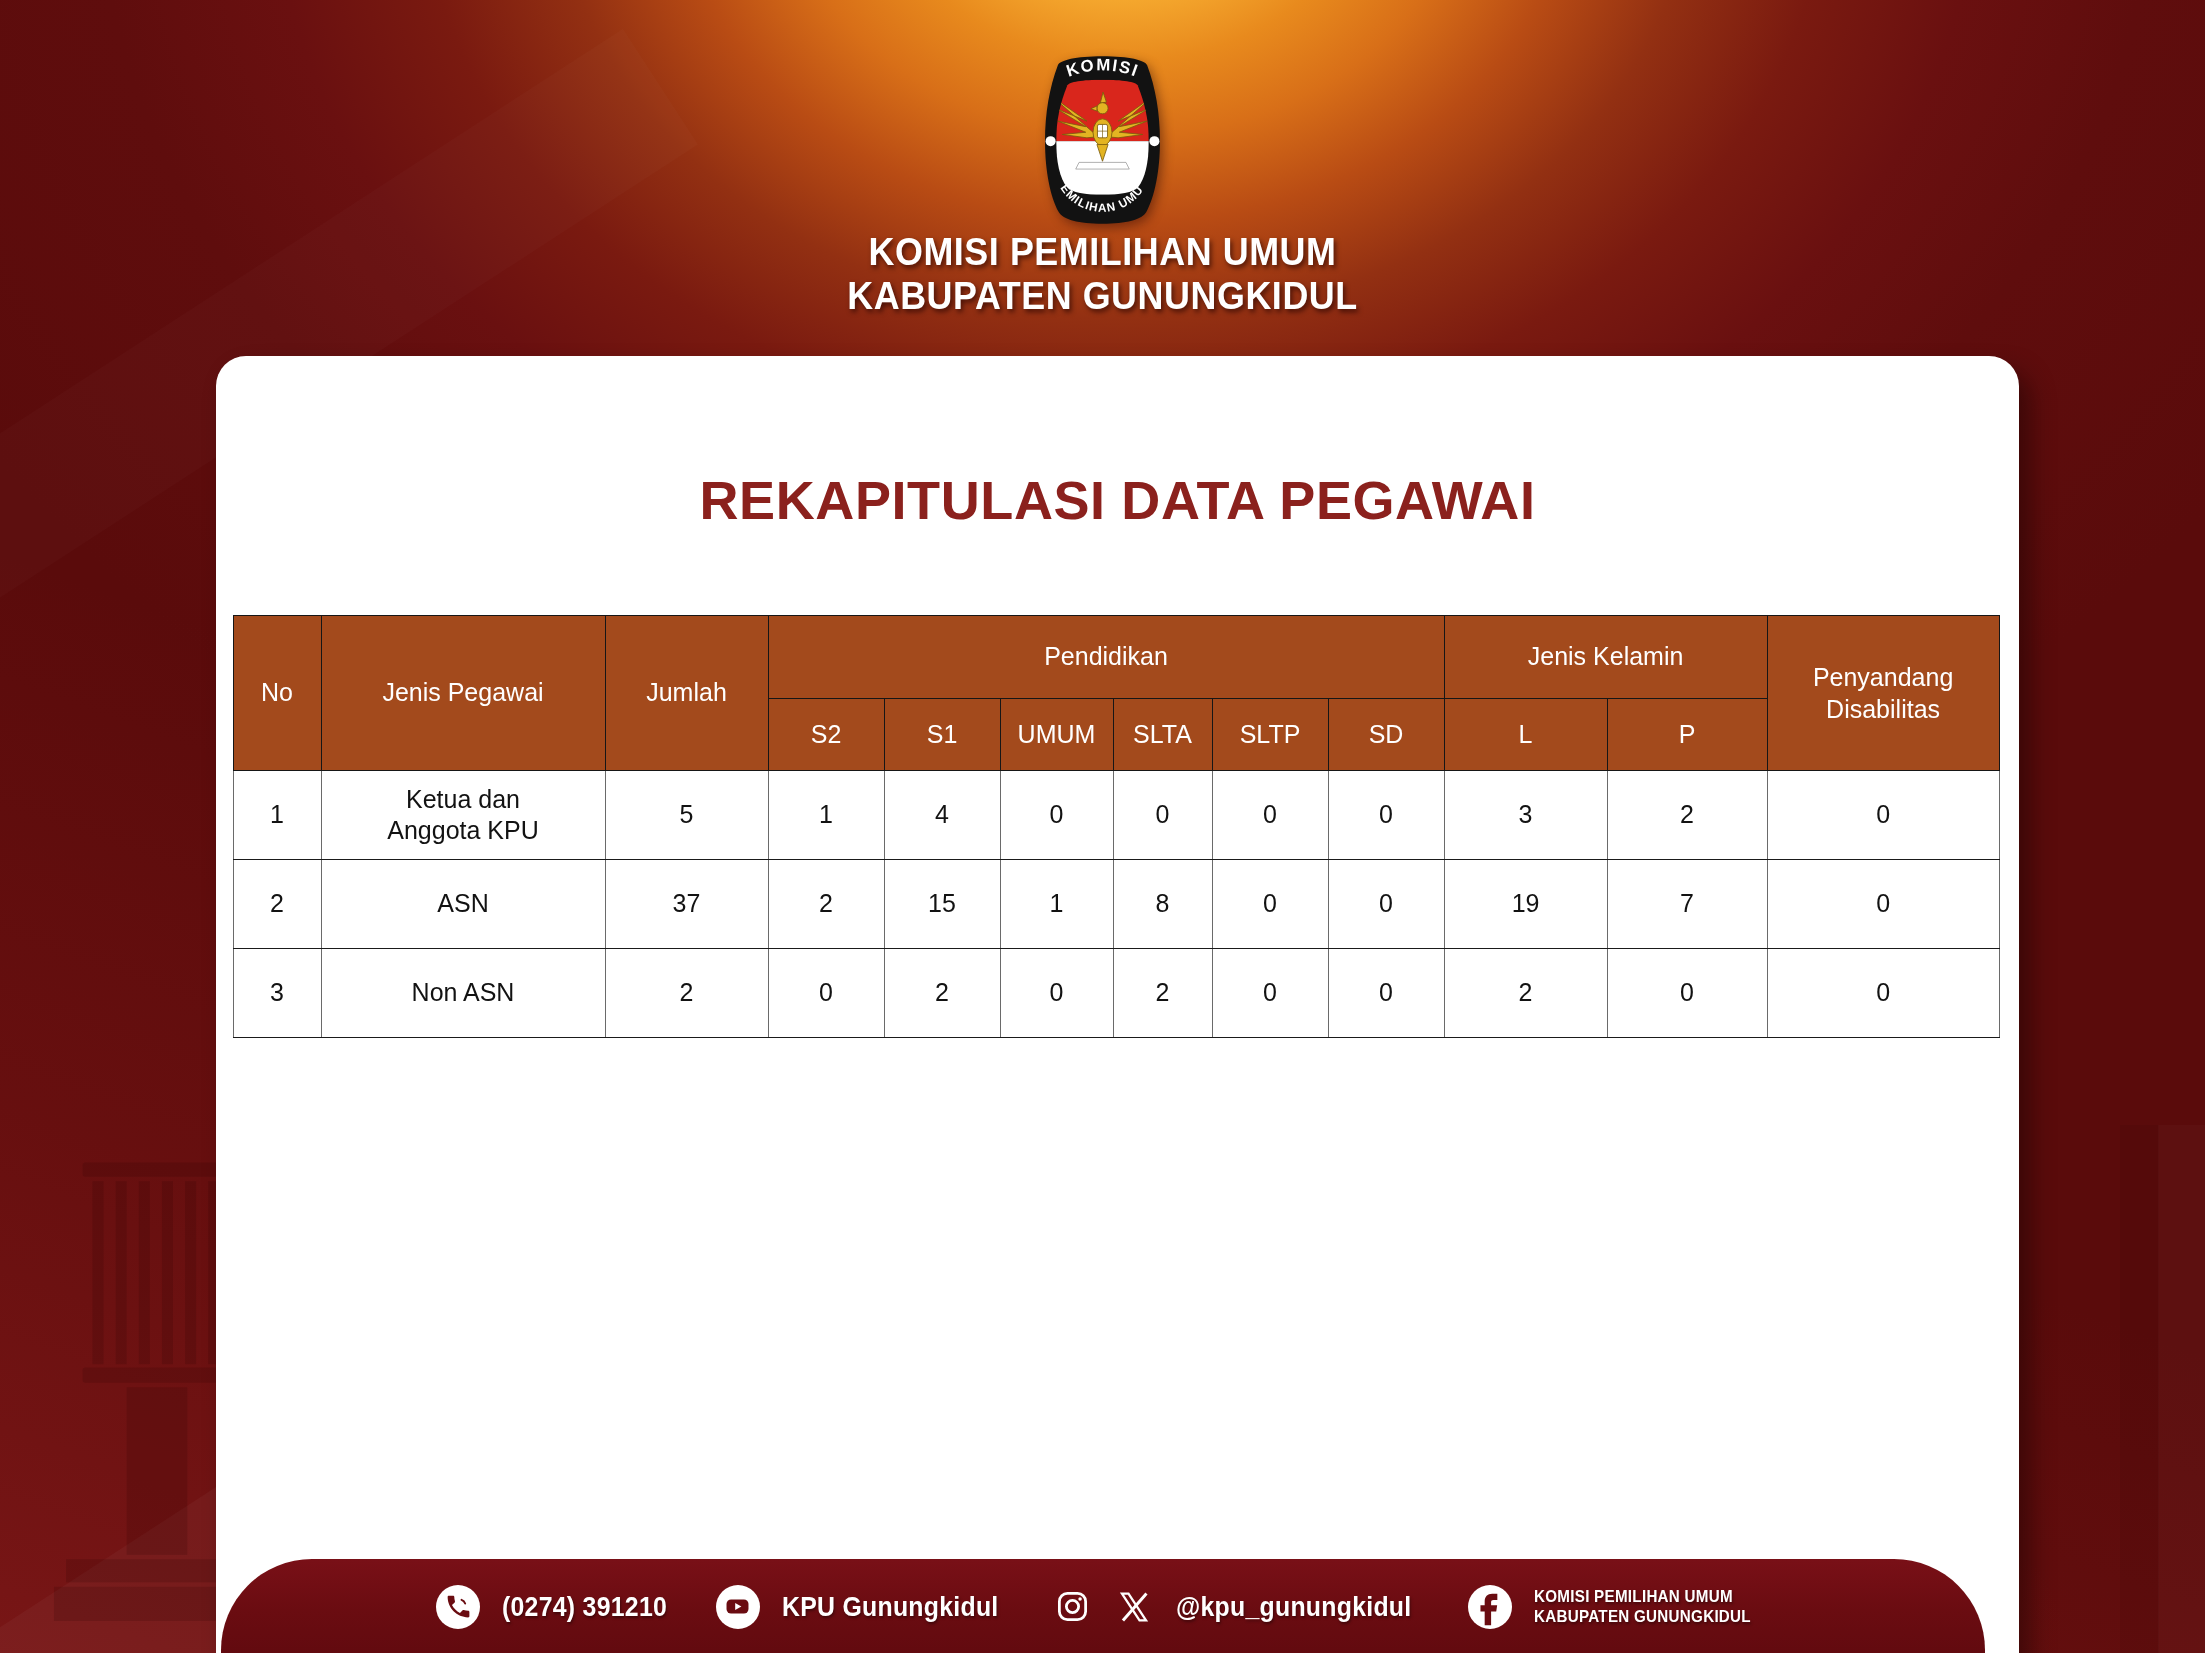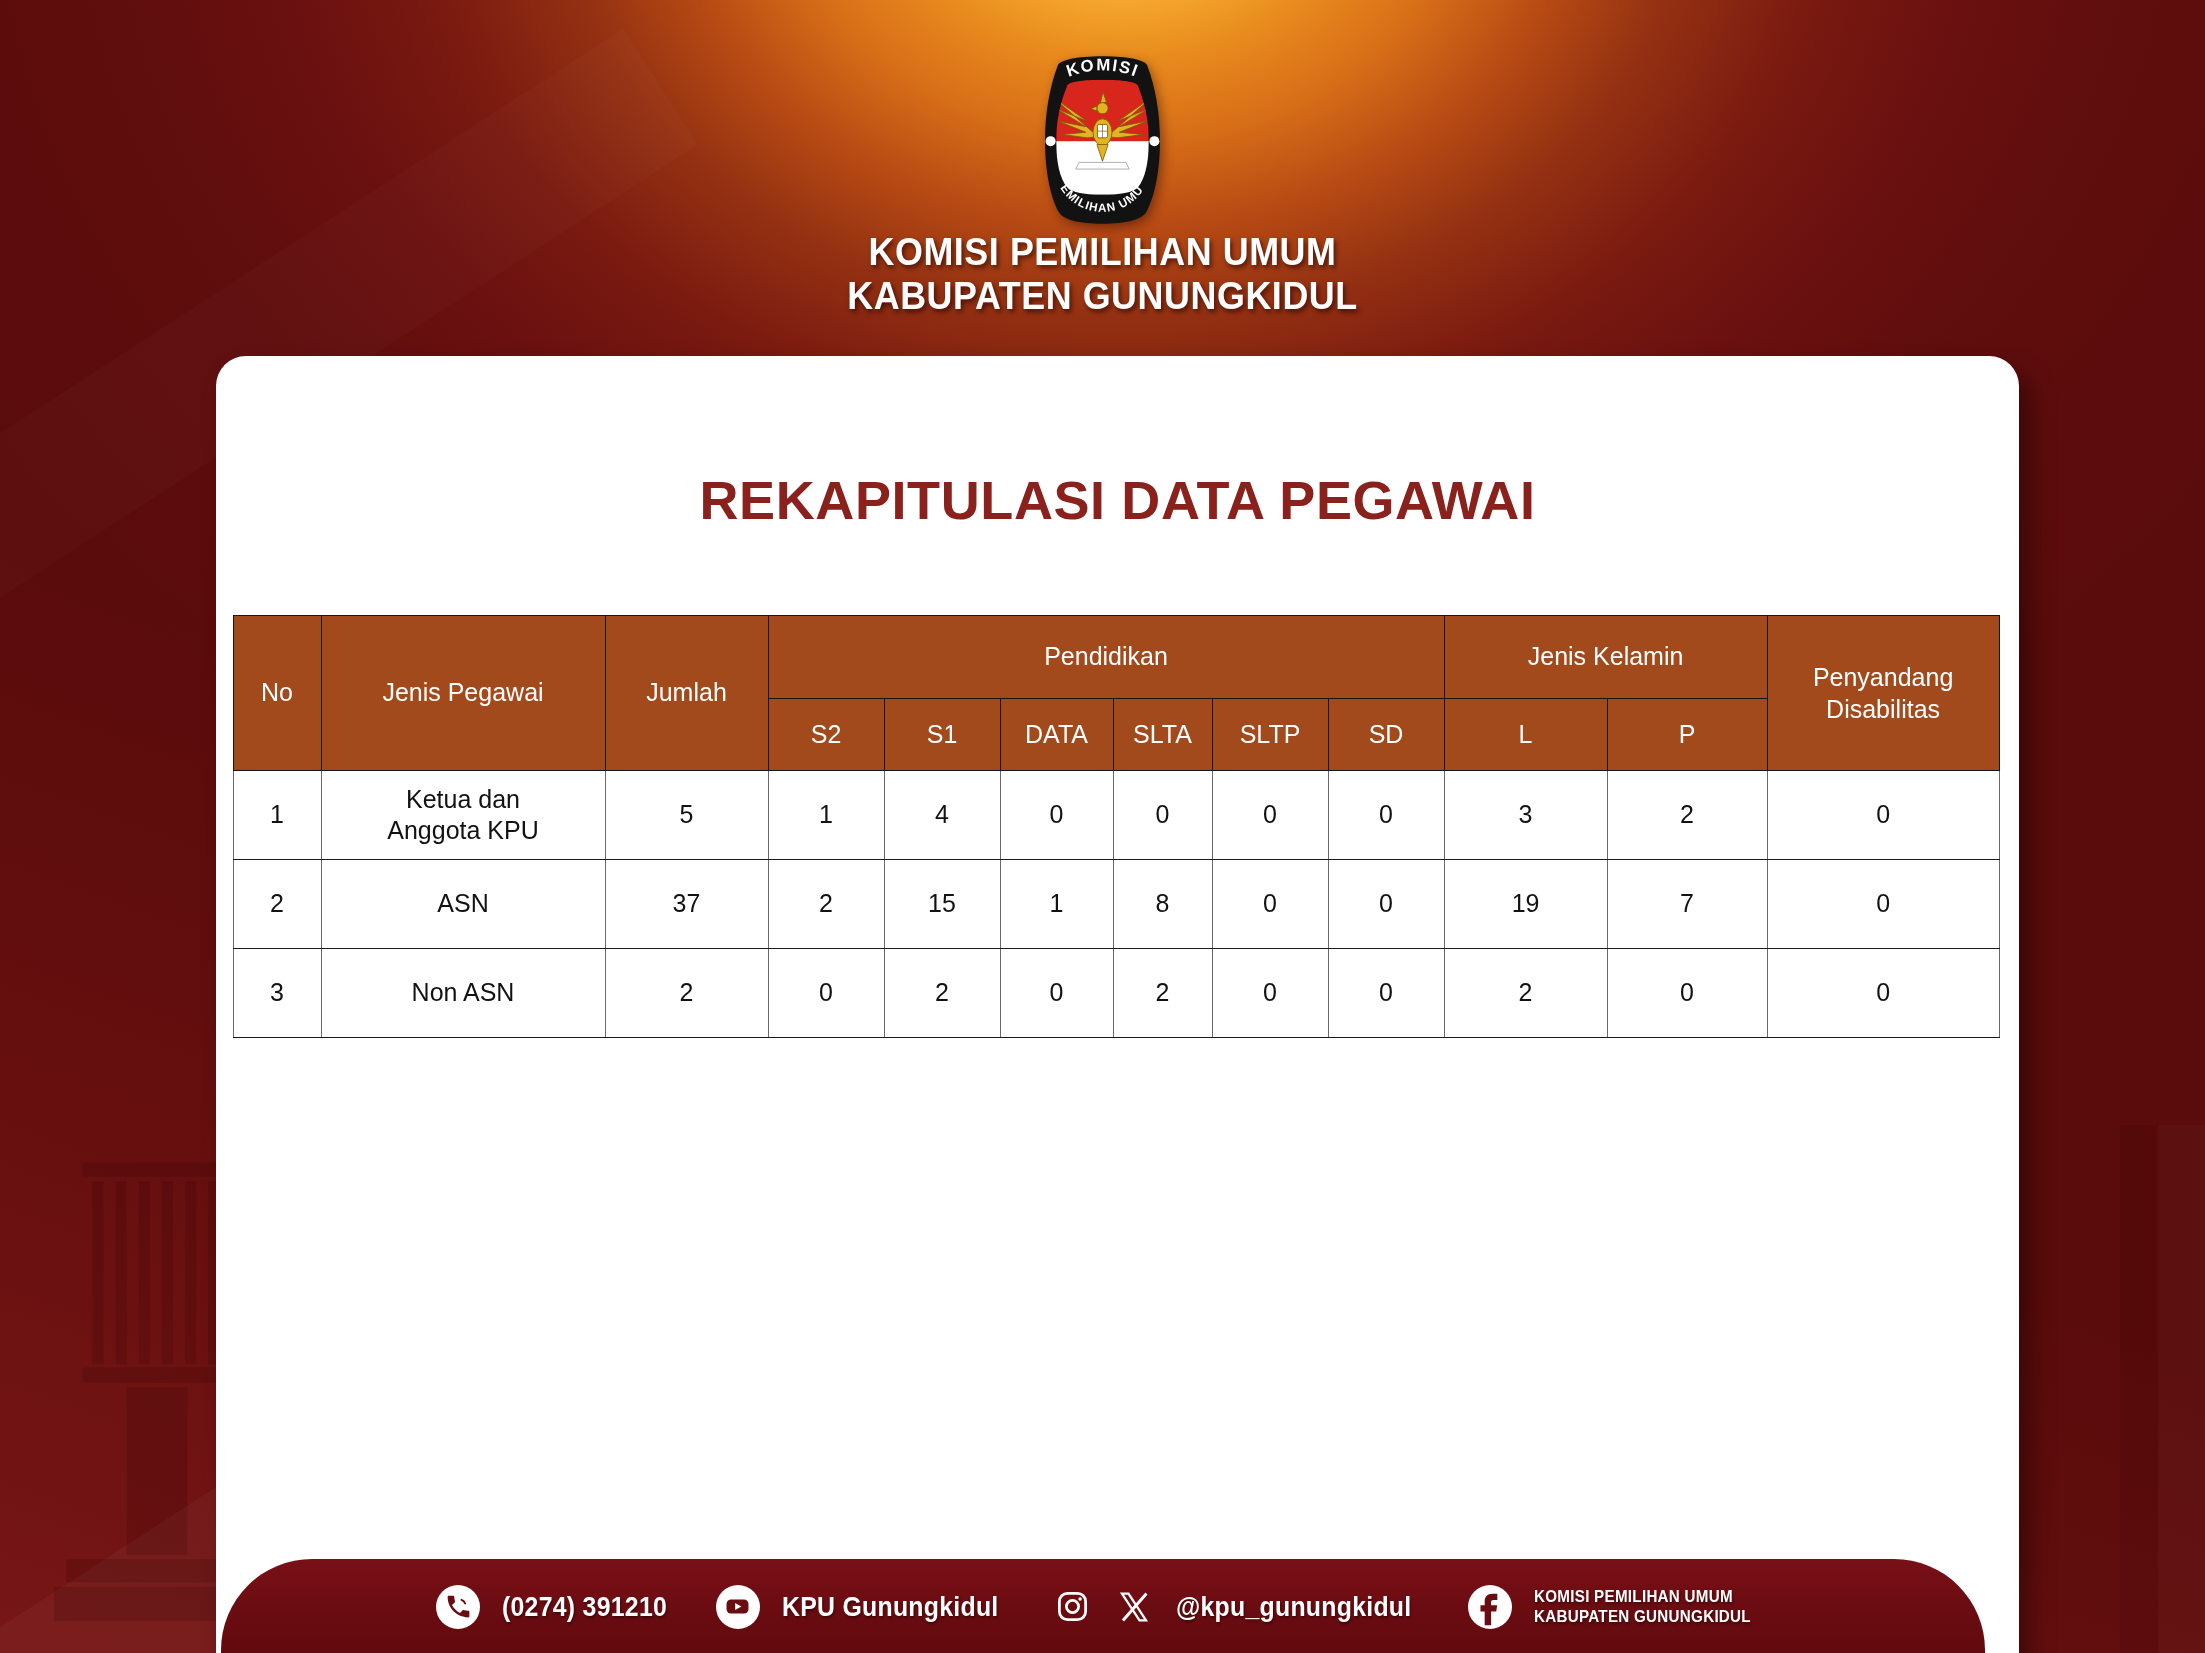--- a/index.html
+++ b/index.html
@@ -159,21 +159,21 @@
           <th rowspan="2">No</th>
           <th rowspan="2">Jenis Pegawai</th>
           <th rowspan="2">Jumlah</th>
           <th colspan="6">Pendidikan</th>
           <th colspan="2">Jenis Kelamin</th>
           <th rowspan="2" class="th-penyandang">Penyandang Disabilitas</th>
         </tr>
         <tr class="r2">
             <th class="th-sub">S2</th>
             <th class="th-sub">S1</th>
-            <th class="th-sub">DATA</th>
+            <th class="th-sub">UMUM</th>
             <th class="th-sub">SLTA</th>
             <th class="th-sub">SLTP</th>
             <th class="th-sub">SD</th>
             <th class="th-sub">L</th>
             <th class="th-sub">P</th>
           </tr>
       </thead>
       <tbody>
           <tr>
             <td>1</td>

